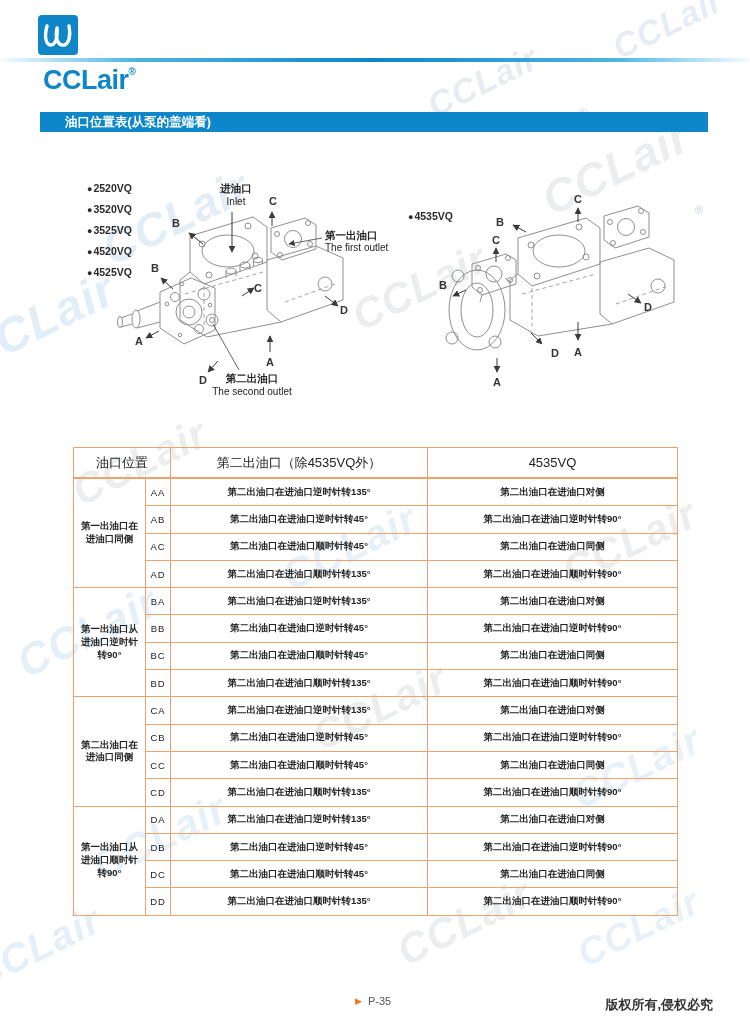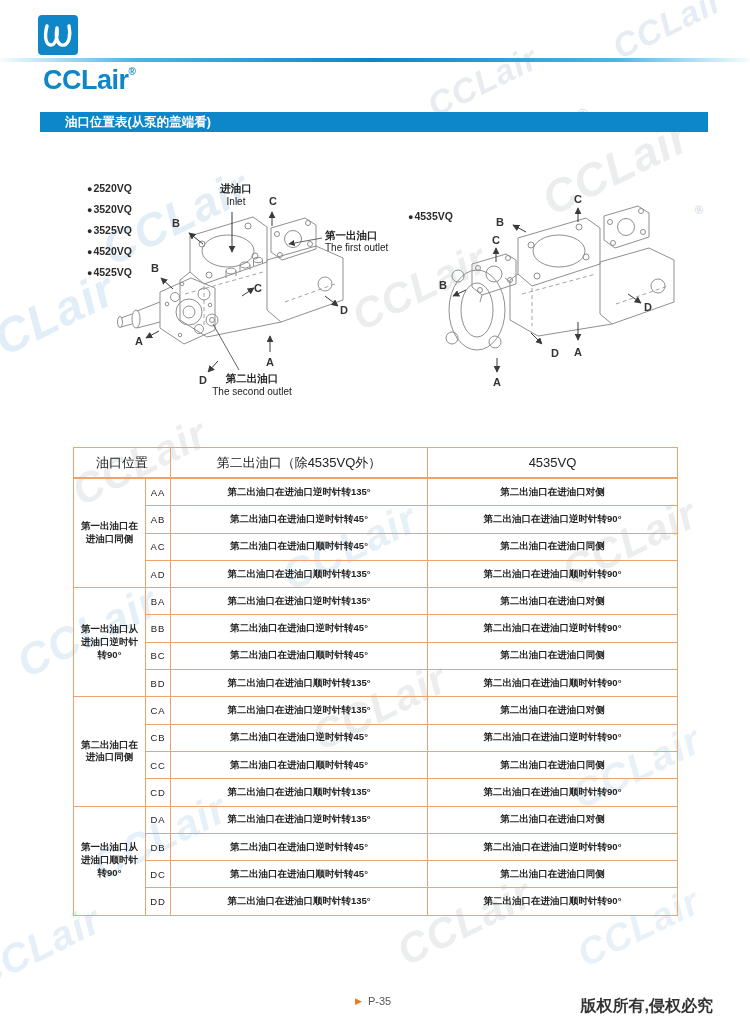--- a/index.html
+++ b/index.html
@@ -41,21 +41,21 @@
   .port-table{position:absolute;left:73px;top:447px;width:604px;border-collapse:collapse;table-layout:fixed;}
   .port-table th,.port-table td{border:1px solid #f0a26e;background:transparent;}
   .port-table th{height:27px;font-size:13px;font-weight:normal;color:#222;border-bottom:2px solid #f0a26e;text-align:center;}
   .port-table td{height:26.3px;font-size:9.5px;color:#222;text-align:center;padding:0 3px;}
   .group-cell{font-weight:600;line-height:1.35;}
   .code-cell{font-weight:400;font-size:10px;letter-spacing:1px;color:#333;}
   .val-cell{font-weight:700;}
   
   .page-num{position:absolute;left:355px;top:995px;font-size:11px;color:#555;display:flex;align-items:center;}
   .page-num .tri{color:#e87a1e;font-size:9px;margin-right:6px;}
-  .copyright{position:absolute;right:37px;top:996px;font-size:16px;font-weight:bold;color:#333;}
+  .copyright{position:absolute;right:37px;top:996px;font-size:13px;font-weight:bold;color:#333;}
 </style>
 </head>
 <body>
 
 <div class="page">
   <div class="wm-layer">
       <div class="wm" style="left: 430px; top: 88px; font-size: 34px; color: rgb(214, 221, 228); opacity: 0.55;">CCLair</div>
       <div class="wm" style="left: 615px; top: 30px; font-size: 34px; color: rgb(204, 219, 232); opacity: 0.5;">CCLair</div>
       <div class="wm" style="left: 578px; top: 108px; font-size: 14px; color: rgb(201, 210, 218); opacity: 0.8;">®</div>
       <div class="wm" style="left: 695px; top: 205px; font-size: 12px; color: rgb(201, 210, 218); opacity: 0.8;">®</div>

